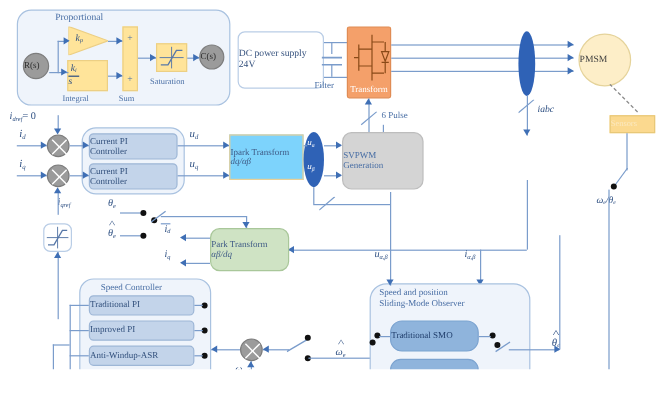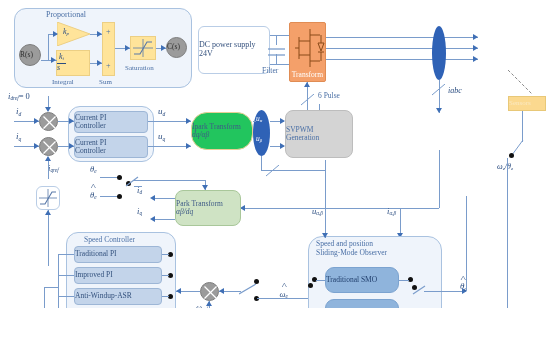--- a/index.html
+++ b/index.html
@@ -34,24 +34,24 @@
     border: 1px solid #7ba3d0;
     color: #22406e;
     border-radius: 9px;
   }
   .grp-blue {
     background: #eff4fb;
     border: 1px solid #a9c2e0;
     border-radius: 12px;
   }
   .yellow-box {
-    background: #22c55e;
+    background: #7dd3fc;
     border: 1px solid #e8cf96;
     color: #3f5b86;
-    border-radius: 16px;
+    border-radius: 0;
   }
   .yellow-flat {
     background: #ffe49a;
     border: 1px solid #eccf84;
     color: #5878a8;
   }
   .green-box {
     background: #cfe3c4;
     border: 1px solid #a9c79a;
     color: #3f5b86;
@@ -263,20 +263,23 @@
   <div class="abs wire-v" style="left:439px; top:80px; height:33px;"></div>
   <div class="abs arrow ar-d" style="left:435.5px; top:108px;"></div>
   <div class="abs" style="left:432px; top:82px; width:14px; height:12px;">
     <svg width="14" height="12" viewBox="0 0 14 12">
         <line x1="0" y1="11" x2="13" y2="0" stroke="#7a9ccb" stroke-width="1"></line>
       </svg>
   </div>
   <div class="abs lbl" style="left:448px; top:86px; font-size:8px;">iabc</div>
 
   
+  <div class="abs blk" style="left:482px; top:28px; width:44px; height:44px; background:#fdeec8; border:1px solid #e5d39a; border-radius:50%; font-size:8px; color:#3c3c3c;">
+    <span>PMSM</span>
+  </div>
 
   
   <div class="abs" style="left:508px; top:70px; width:26px; height:26px;">
     <svg width="26" height="26" viewBox="0 0 26 26">
       <line x1="0" y1="0" x2="24" y2="24" stroke="#8a8a8a" stroke-width="1" stroke-dasharray="3,2"></line>
     </svg>
   </div>
 
   
   <div class="abs blk" style="left:508px; top:96px; width:38px; height:15px; background:#fbd98f; border:1px solid #e8c878; font-size:7px; color:#fbe9c0;">
@@ -537,21 +540,21 @@
   <div class="abs wire-h" style="left:257px; top:337px; width:250px;"></div>
   <div class="abs wire-v" style="left:507px; top:158px; height:179px;"></div>
 
   
   <div class="abs grp-blue" style="left:308px; top:236px; width:134px; height:96px; border-radius:14px;"></div>
   <div class="abs lbl-plain blk" style="left:316px; top:239px; width:118px; font-size:7.5px; line-height:1.2;">
     <div>Speed and position</div>
     <div>Sliding-Mode Observer</div>
   </div>
 
-  <div class="abs blue-round blk" style="left:325px; top:267px; width:74px; height:26px; font-size:7.5px;">
+  <div class="abs blue-round blk" style="left:325px; top:267px; width:74px; height:26px; font-size:7.5px;border-radius:10px;">
     <span>Traditional SMO</span>
   </div>
   <div class="abs blue-round blk" style="left:325px; top:299px; width:74px; height:26px; font-size:7.5px;">
     <span>Proposed SOSMO</span>
   </div>
 
   
   <div class="abs dot" style="left:312px; top:277px;"></div>
   <div class="abs dot" style="left:308px; top:283px;"></div>
   <div class="abs dot" style="left:312px; top:309px;"></div>

